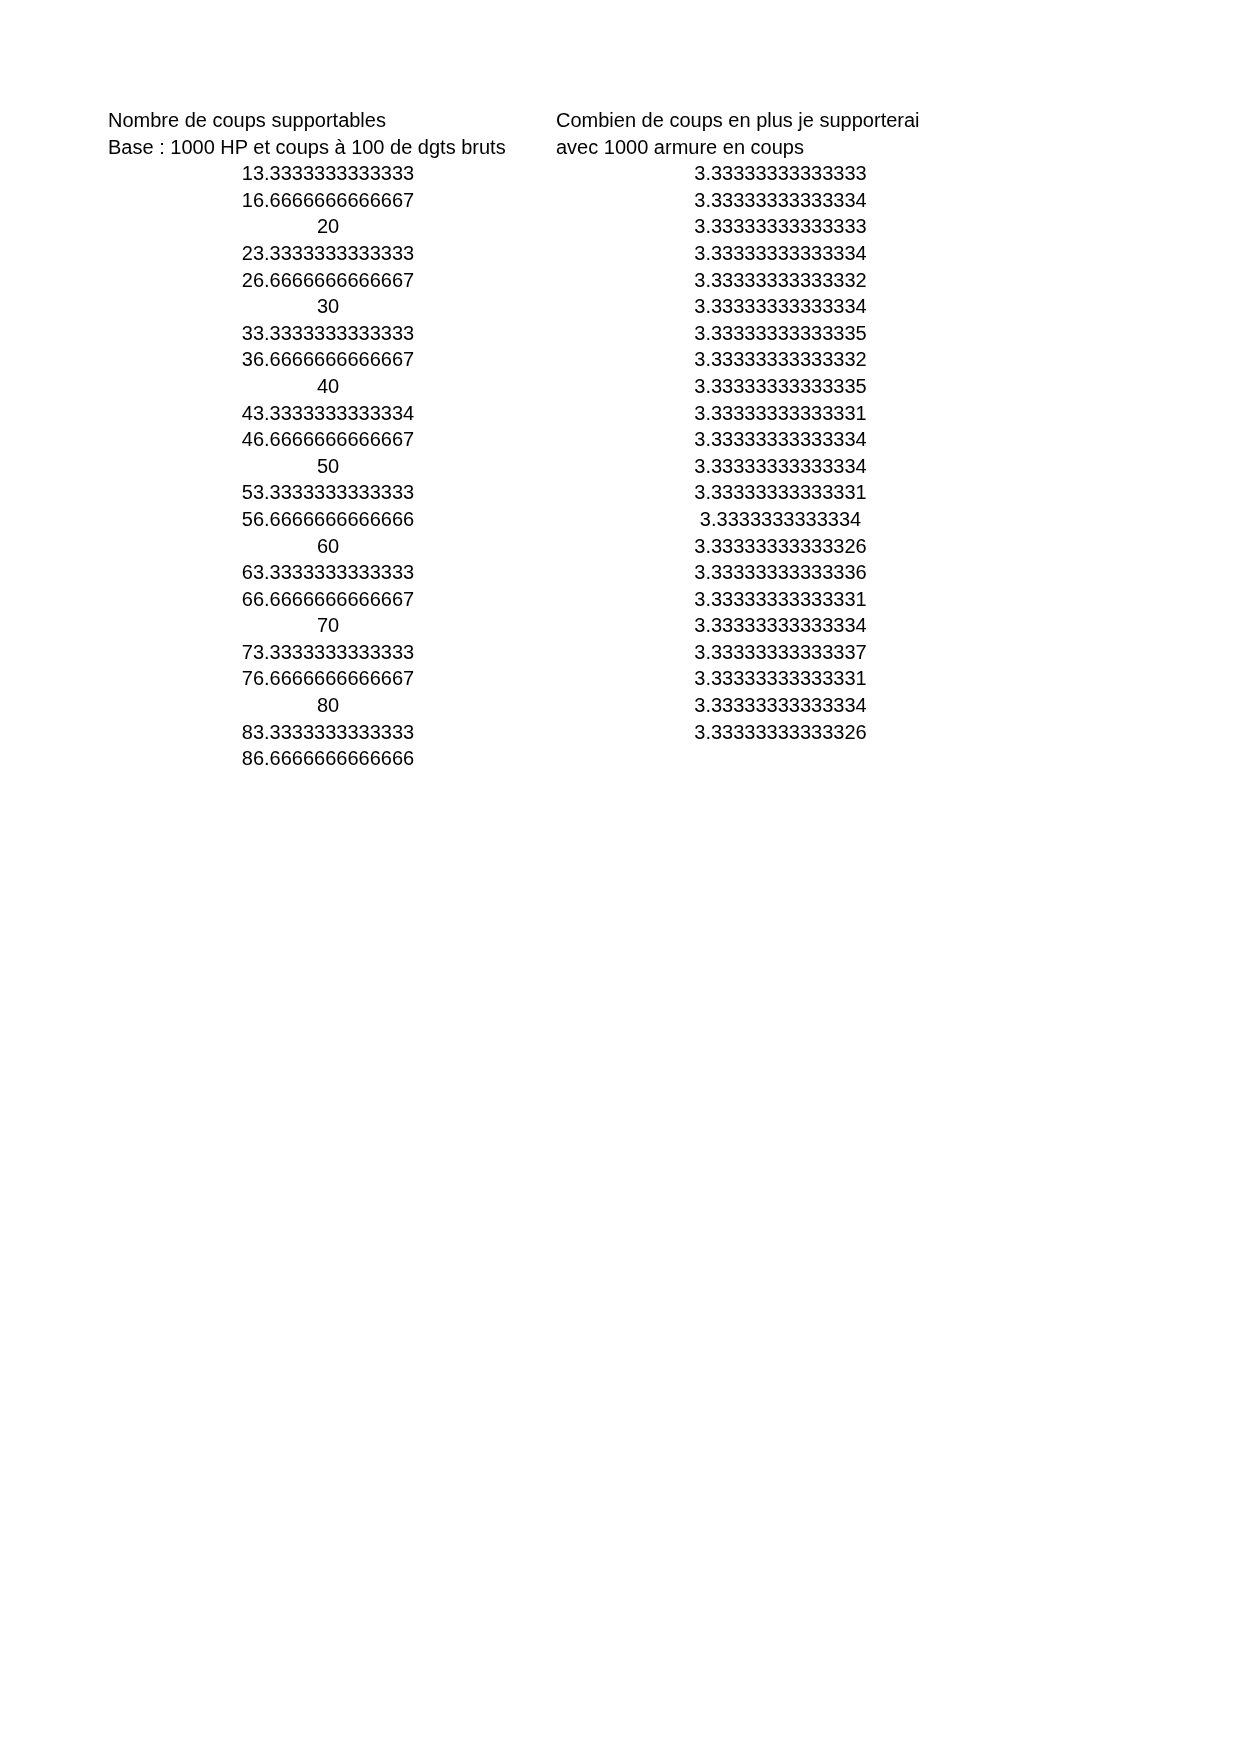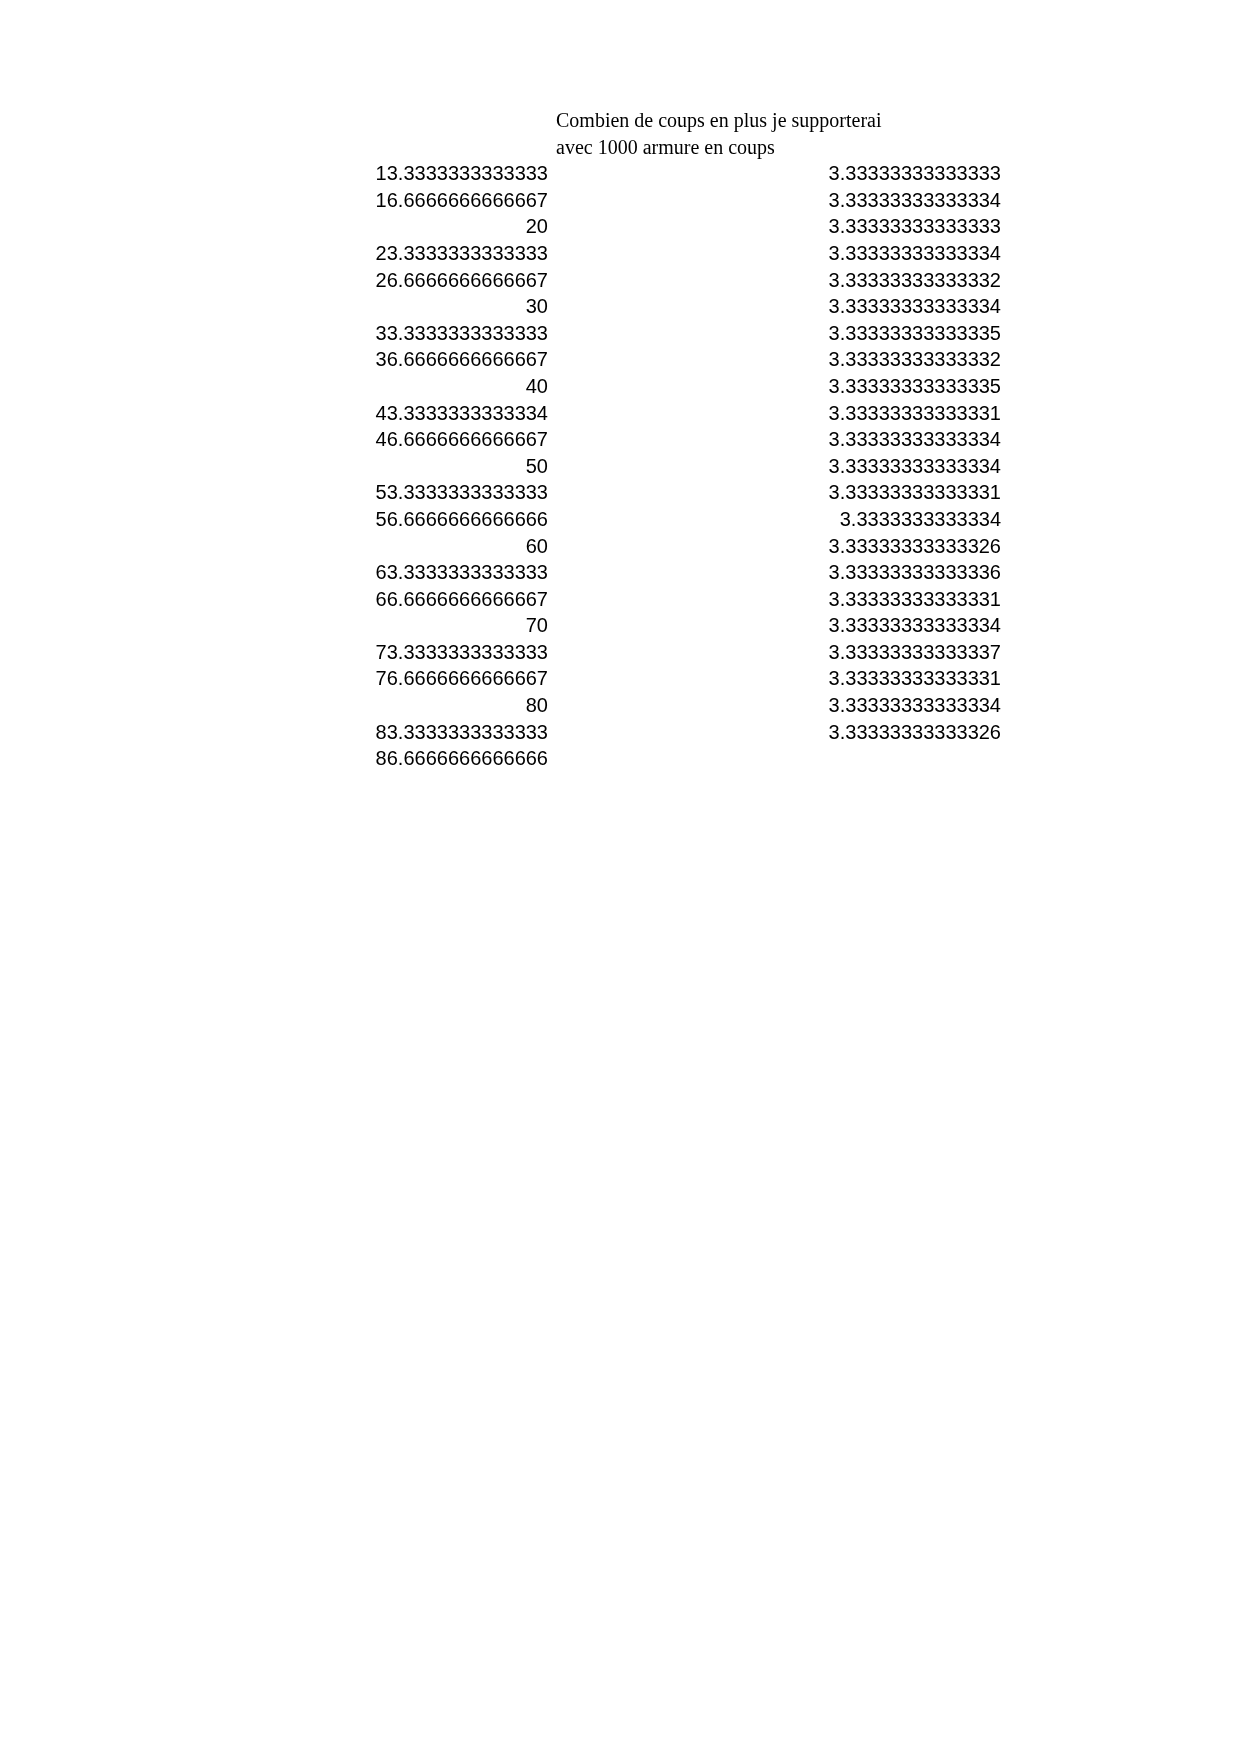--- a/index.html
+++ b/index.html
@@ -16,38 +16,42 @@
     font-size: 20px;
     line-height: 26.6px;
     color: #000000;
     overflow: hidden;
   }
   .hdr {
     position: absolute;
     white-space: nowrap;
   }
   .hdr-left  { left: 108px; top: 107px; }
-  .hdr-right { left: 556px; top: 107px; font-family: Liberation Serif, serif; }
+  .hdr-right { left: 556px; top: 107px; }
   .numcol {
     position: absolute;
     top: 160.2px;
-    text-align: right;
+    text-align: center;
     white-space: pre;
   }
   .numcol-left  { left: 108px; width: 440px; }
   .numcol-right { left: 560px; width: 441px; }
   .num-row {
     height: 26.6px;
   }
 </style>
 </head>
 <body>
 
 <div class="page">
 
+  <div class="hdr hdr-left">
+    <div>Nombre de coups supportables</div>
+    <div>Base : 1000 HP et coups à 100 de dgts bruts</div>
+  </div>
 
   <div class="hdr hdr-right">
     <div>Combien de coups en plus je supporterai</div>
     <div>avec 1000 armure en coups</div>
   </div>
 
   <div class="numcol numcol-left"><div class="num-row">13.3333333333333</div><div class="num-row">16.6666666666667</div><div class="num-row">20</div><div class="num-row">23.3333333333333</div><div class="num-row">26.6666666666667</div><div class="num-row">30</div><div class="num-row">33.3333333333333</div><div class="num-row">36.6666666666667</div><div class="num-row">40</div><div class="num-row">43.3333333333334</div><div class="num-row">46.6666666666667</div><div class="num-row">50</div><div class="num-row">53.3333333333333</div><div class="num-row">56.6666666666666</div><div class="num-row">60</div><div class="num-row">63.3333333333333</div><div class="num-row">66.6666666666667</div><div class="num-row">70</div><div class="num-row">73.3333333333333</div><div class="num-row">76.6666666666667</div><div class="num-row">80</div><div class="num-row">83.3333333333333</div><div class="num-row">86.6666666666666</div></div>
 
   <div class="numcol numcol-right"><div class="num-row">3.33333333333333</div><div class="num-row">3.33333333333334</div><div class="num-row">3.33333333333333</div><div class="num-row">3.33333333333334</div><div class="num-row">3.33333333333332</div><div class="num-row">3.33333333333334</div><div class="num-row">3.33333333333335</div><div class="num-row">3.33333333333332</div><div class="num-row">3.33333333333335</div><div class="num-row">3.33333333333331</div><div class="num-row">3.33333333333334</div><div class="num-row">3.33333333333334</div><div class="num-row">3.33333333333331</div><div class="num-row">3.3333333333334</div><div class="num-row">3.33333333333326</div><div class="num-row">3.33333333333336</div><div class="num-row">3.33333333333331</div><div class="num-row">3.33333333333334</div><div class="num-row">3.33333333333337</div><div class="num-row">3.33333333333331</div><div class="num-row">3.33333333333334</div><div class="num-row">3.33333333333326</div></div>
 

